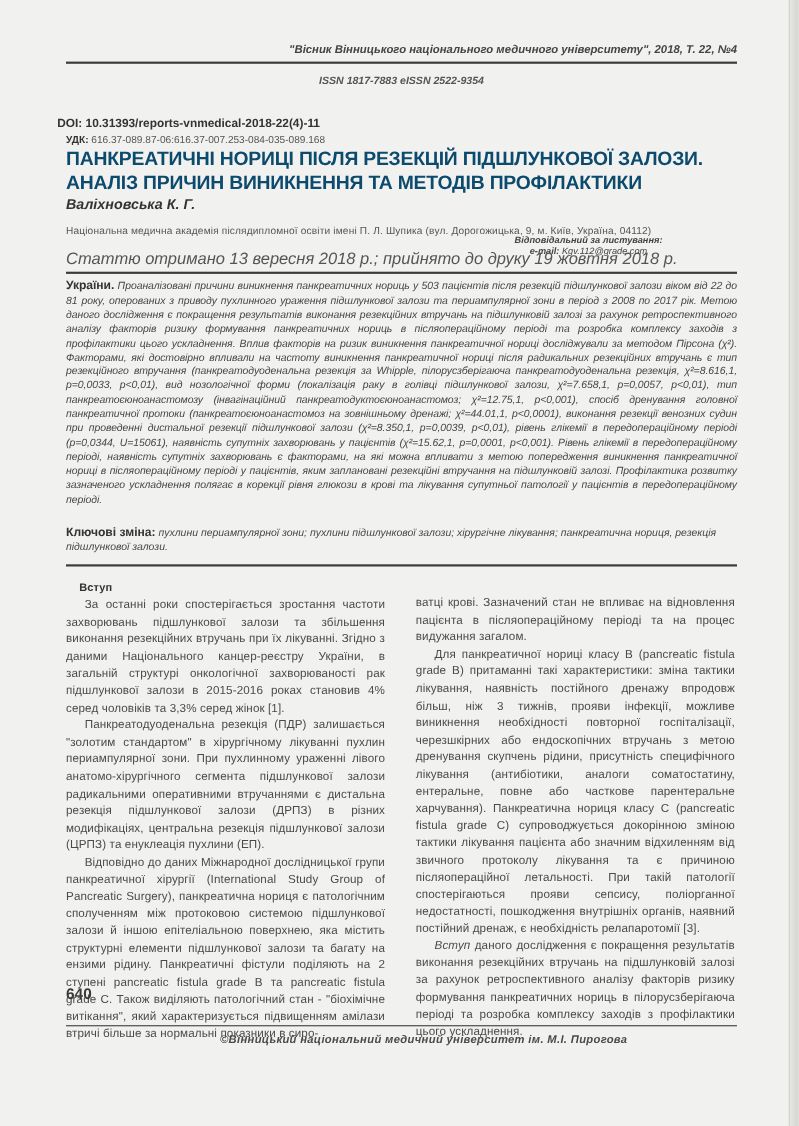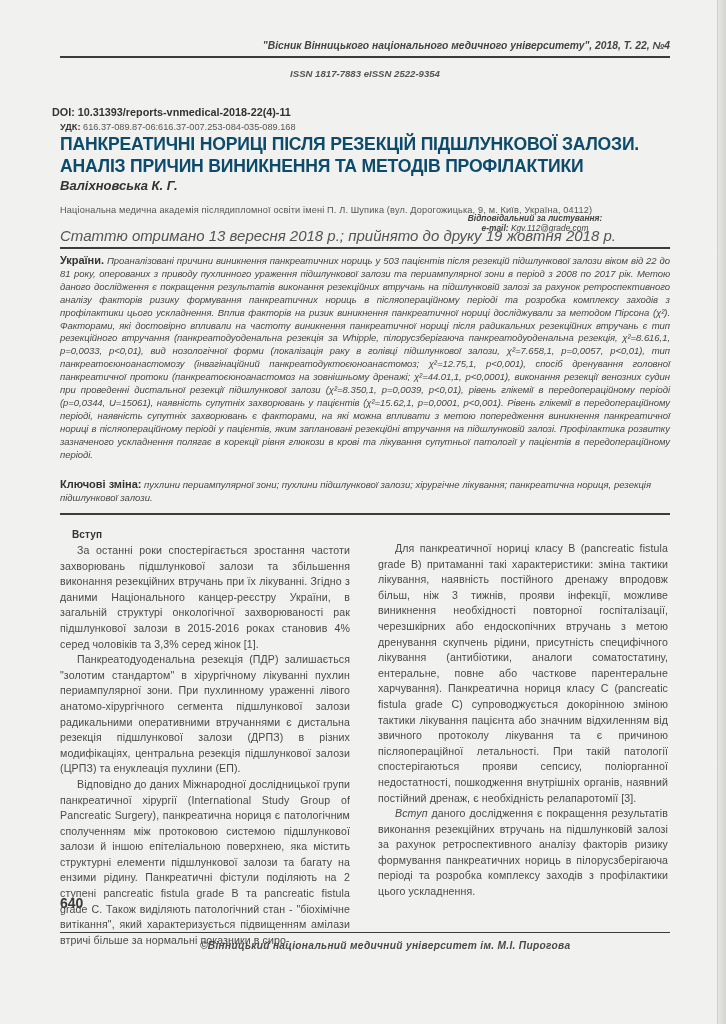--- a/index.html
+++ b/index.html
@@ -93,19 +93,20 @@
 <div class="rule" style="left:60px;top:513px;width:610px;height:1.5px;"></div>
 
 <div class="col left">
   <h2>Вступ</h2>
   <p>За останні роки спостерігається зростання частоти захворювань підшлункової залози та збільшення виконання резекційних втручань при їх лікуванні. Згідно з даними Національного канцер-реєстру України, в загальній структурі онкологічної захворюваності рак підшлункової залози в 2015-2016 роках становив 4% серед чоловіків та 3,3% серед жінок [1].</p>
   <p>Панкреатодуоденальна резекція (ПДР) залишається "золотим стандартом" в хірургічному лікуванні пухлин периампулярної зони. При пухлинному ураженні лівого анатомо-хірургічного сегмента підшлункової залози радикальними оперативними втручаннями є дистальна резекція підшлункової залози (ДРПЗ) в різних модифікаціях, центральна резекція підшлункової залози (ЦРПЗ) та енуклеація пухлини (ЕП).</p>
   <p>Відповідно до даних Міжнародної дослідницької групи панкреатичної хірургії (International Study Group of Pancreatic Surgery), панкреатична нориця є патологічним сполученням між протоковою системою підшлункової залози й іншою епітеліальною поверхнею, яка містить структурні елементи підшлункової залози та багату на ензими рідину. Панкреатичні фістули поділяють на 2 ступені pancreatic fistula grade B та pancreatic fistula grade C. Також виділяють патологічний стан - "біохімічне витікання", який характеризується підвищенням амілази втричі більше за нормальні показники в сиро-</p>
 </div>
 
 <div class="col right">
+  <p class="cont">ватці крові. Зазначений стан не впливає на відновлення пацієнта в післяопераційному періоді та на процес видужання загалом.</p>
   <p>Для панкреатичної нориці класу B (pancreatic fistula grade B) притаманні такі характеристики: зміна тактики лікування, наявність постійного дренажу впродовж більш, ніж 3 тижнів, прояви інфекції, можливе виникнення необхідності повторної госпіталізації, черезшкірних або ендоскопічних втручань з метою дренування скупчень рідини, присутність специфічного лікування (антибіотики, аналоги соматостатину, ентеральне, повне або часткове парентеральне харчування). Панкреатична нориця класу C (pancreatic fistula grade C) супроводжується докорінною зміною тактики лікування пацієнта або значним відхиленням від звичного протоколу лікування та є причиною післяопераційної летальності. При такій патології спостерігаються прояви сепсису, поліорганної недостатності, пошкодження внутрішніх органів, наявний постійний дренаж, є необхідність релапаротомії [3].</p>
   <p><i>Вступ</i><span> даного дослідження є покращення результатів виконання резекційних втручань на підшлунковій залозі за рахунок ретроспективного аналізу факторів ризику формування панкреатичних нориць в пілорусзберігаюча періоді та розробка комплексу заходів з профілактики цього ускладнення.</span></p>
 </div>
 
 <div class="rule" style="left:60px;top:932px;width:610px;height:1.2px;"></div>
 <div class="abs page-num">640</div>
 <div class="abs footer-copy">©Вінницький національний медичний університет ім. М.І. Пирогова</div>
 
 </body></html>

